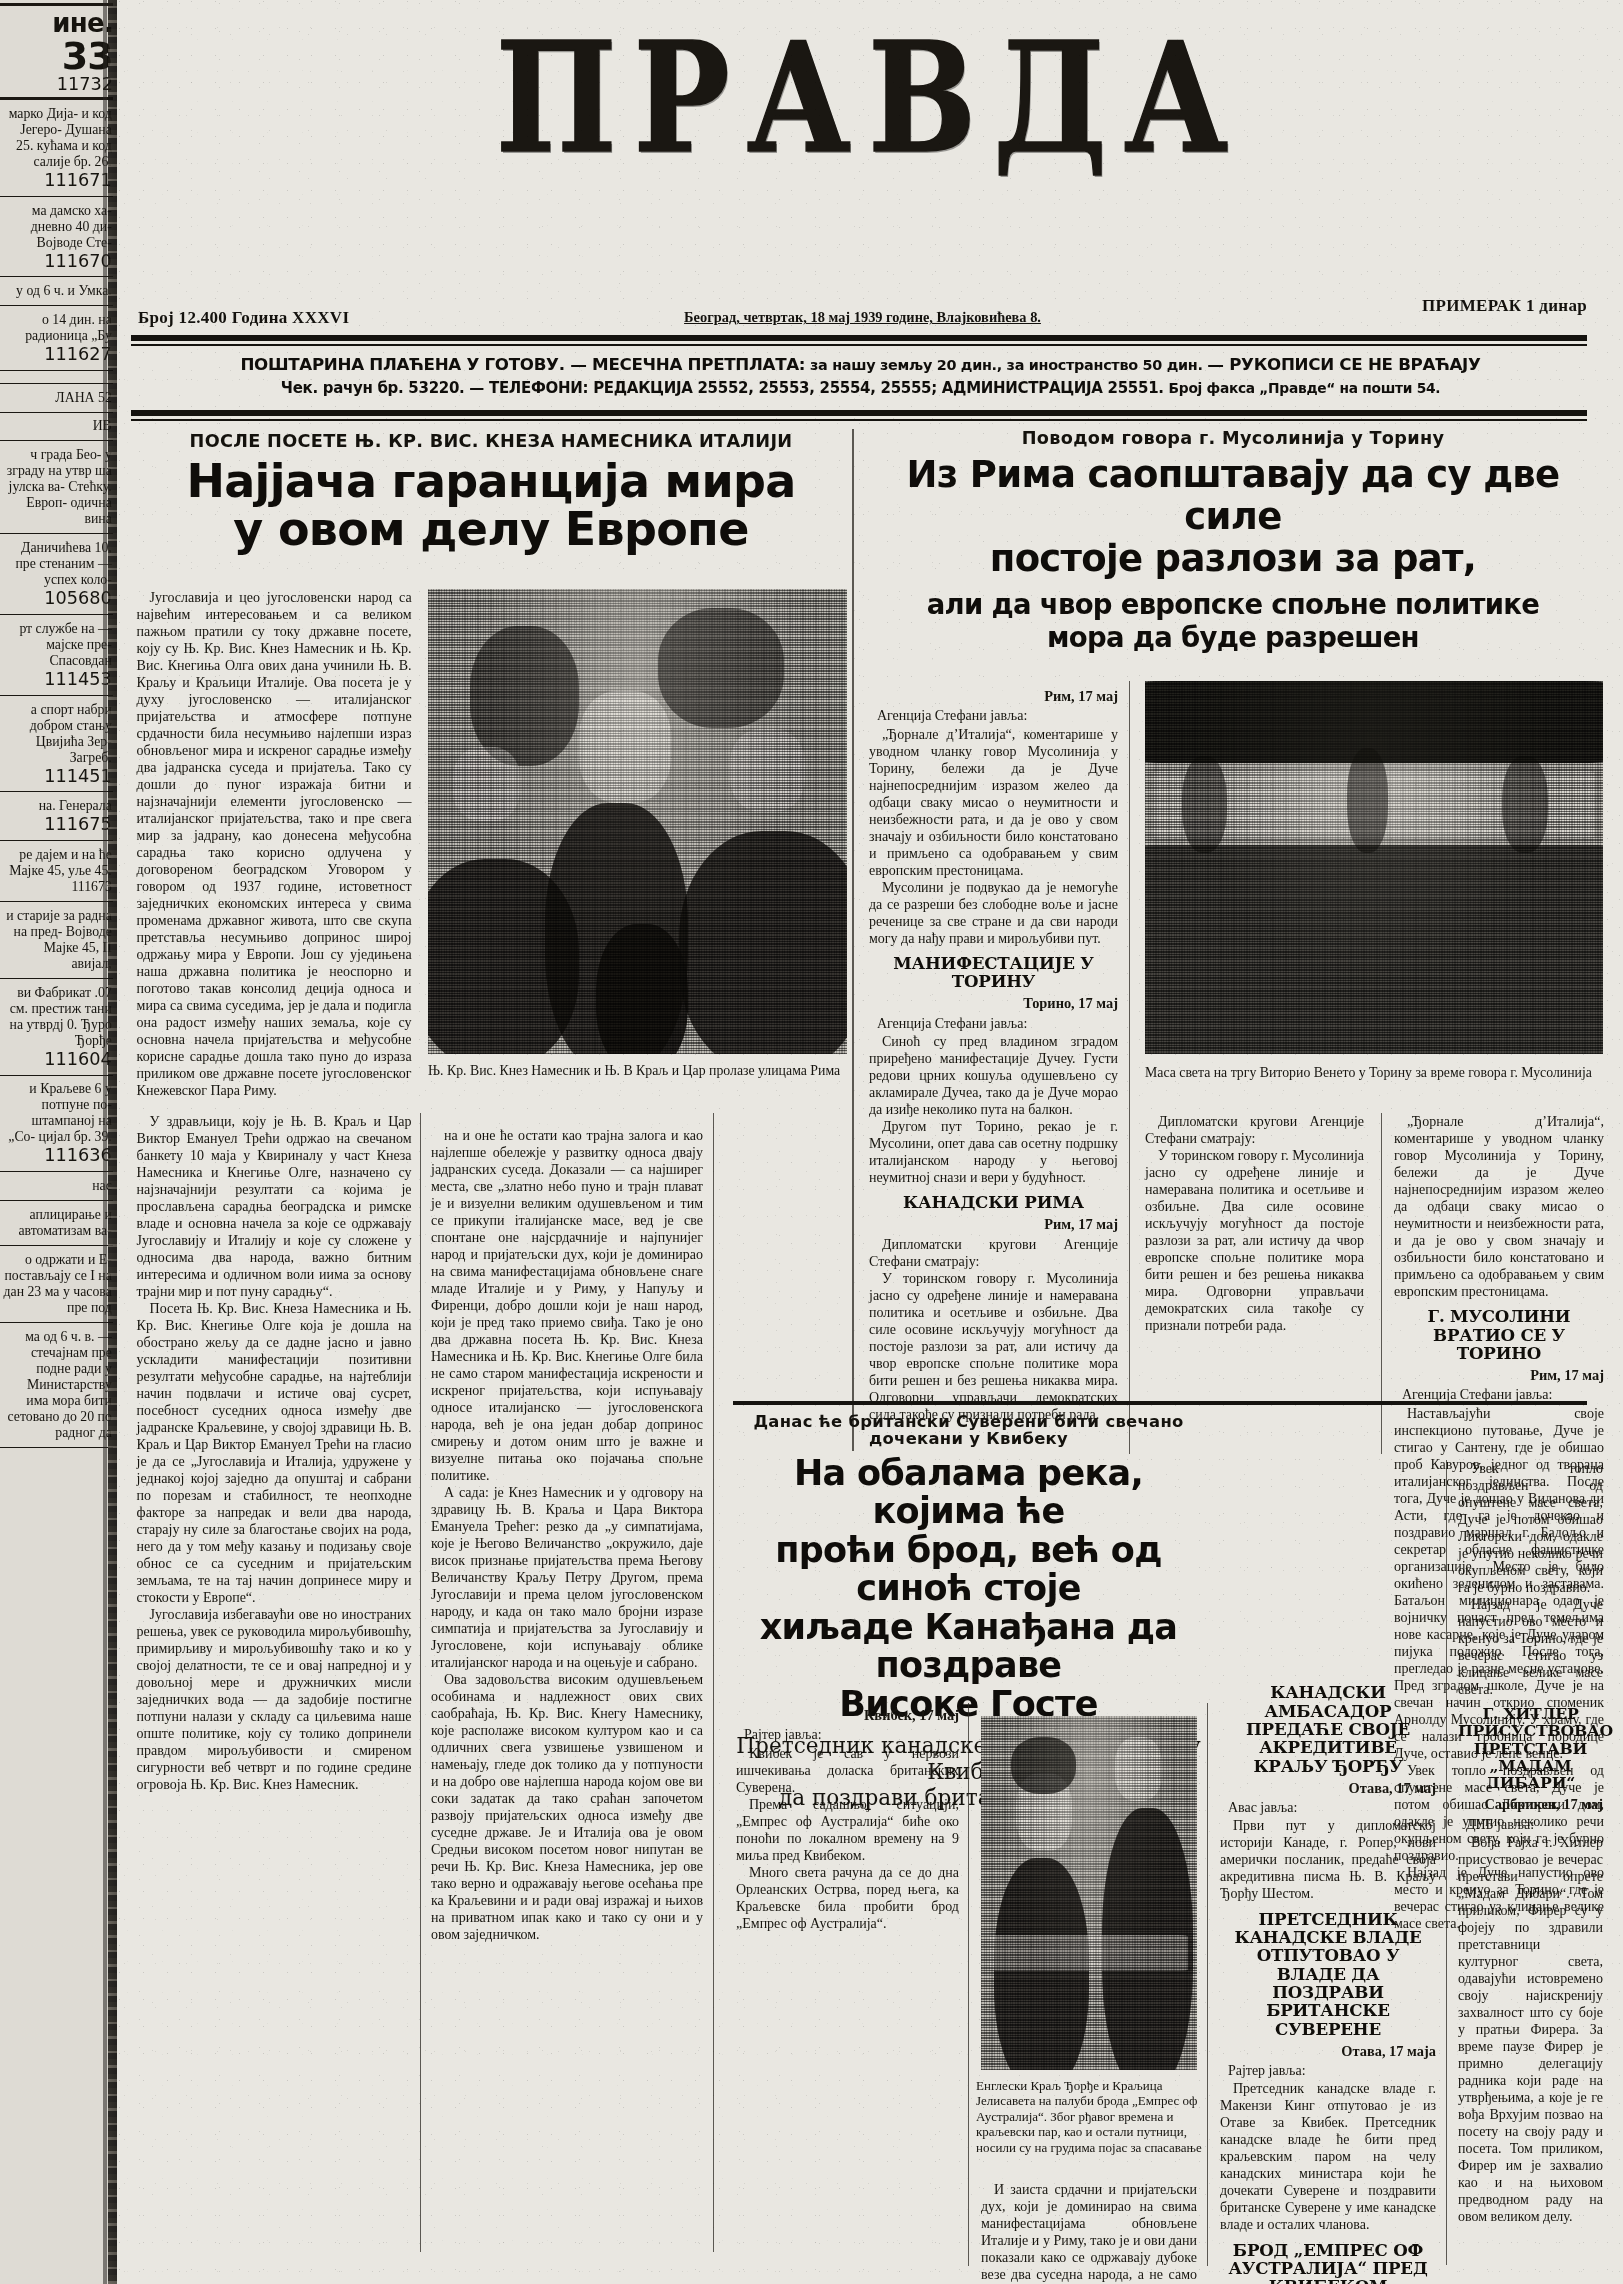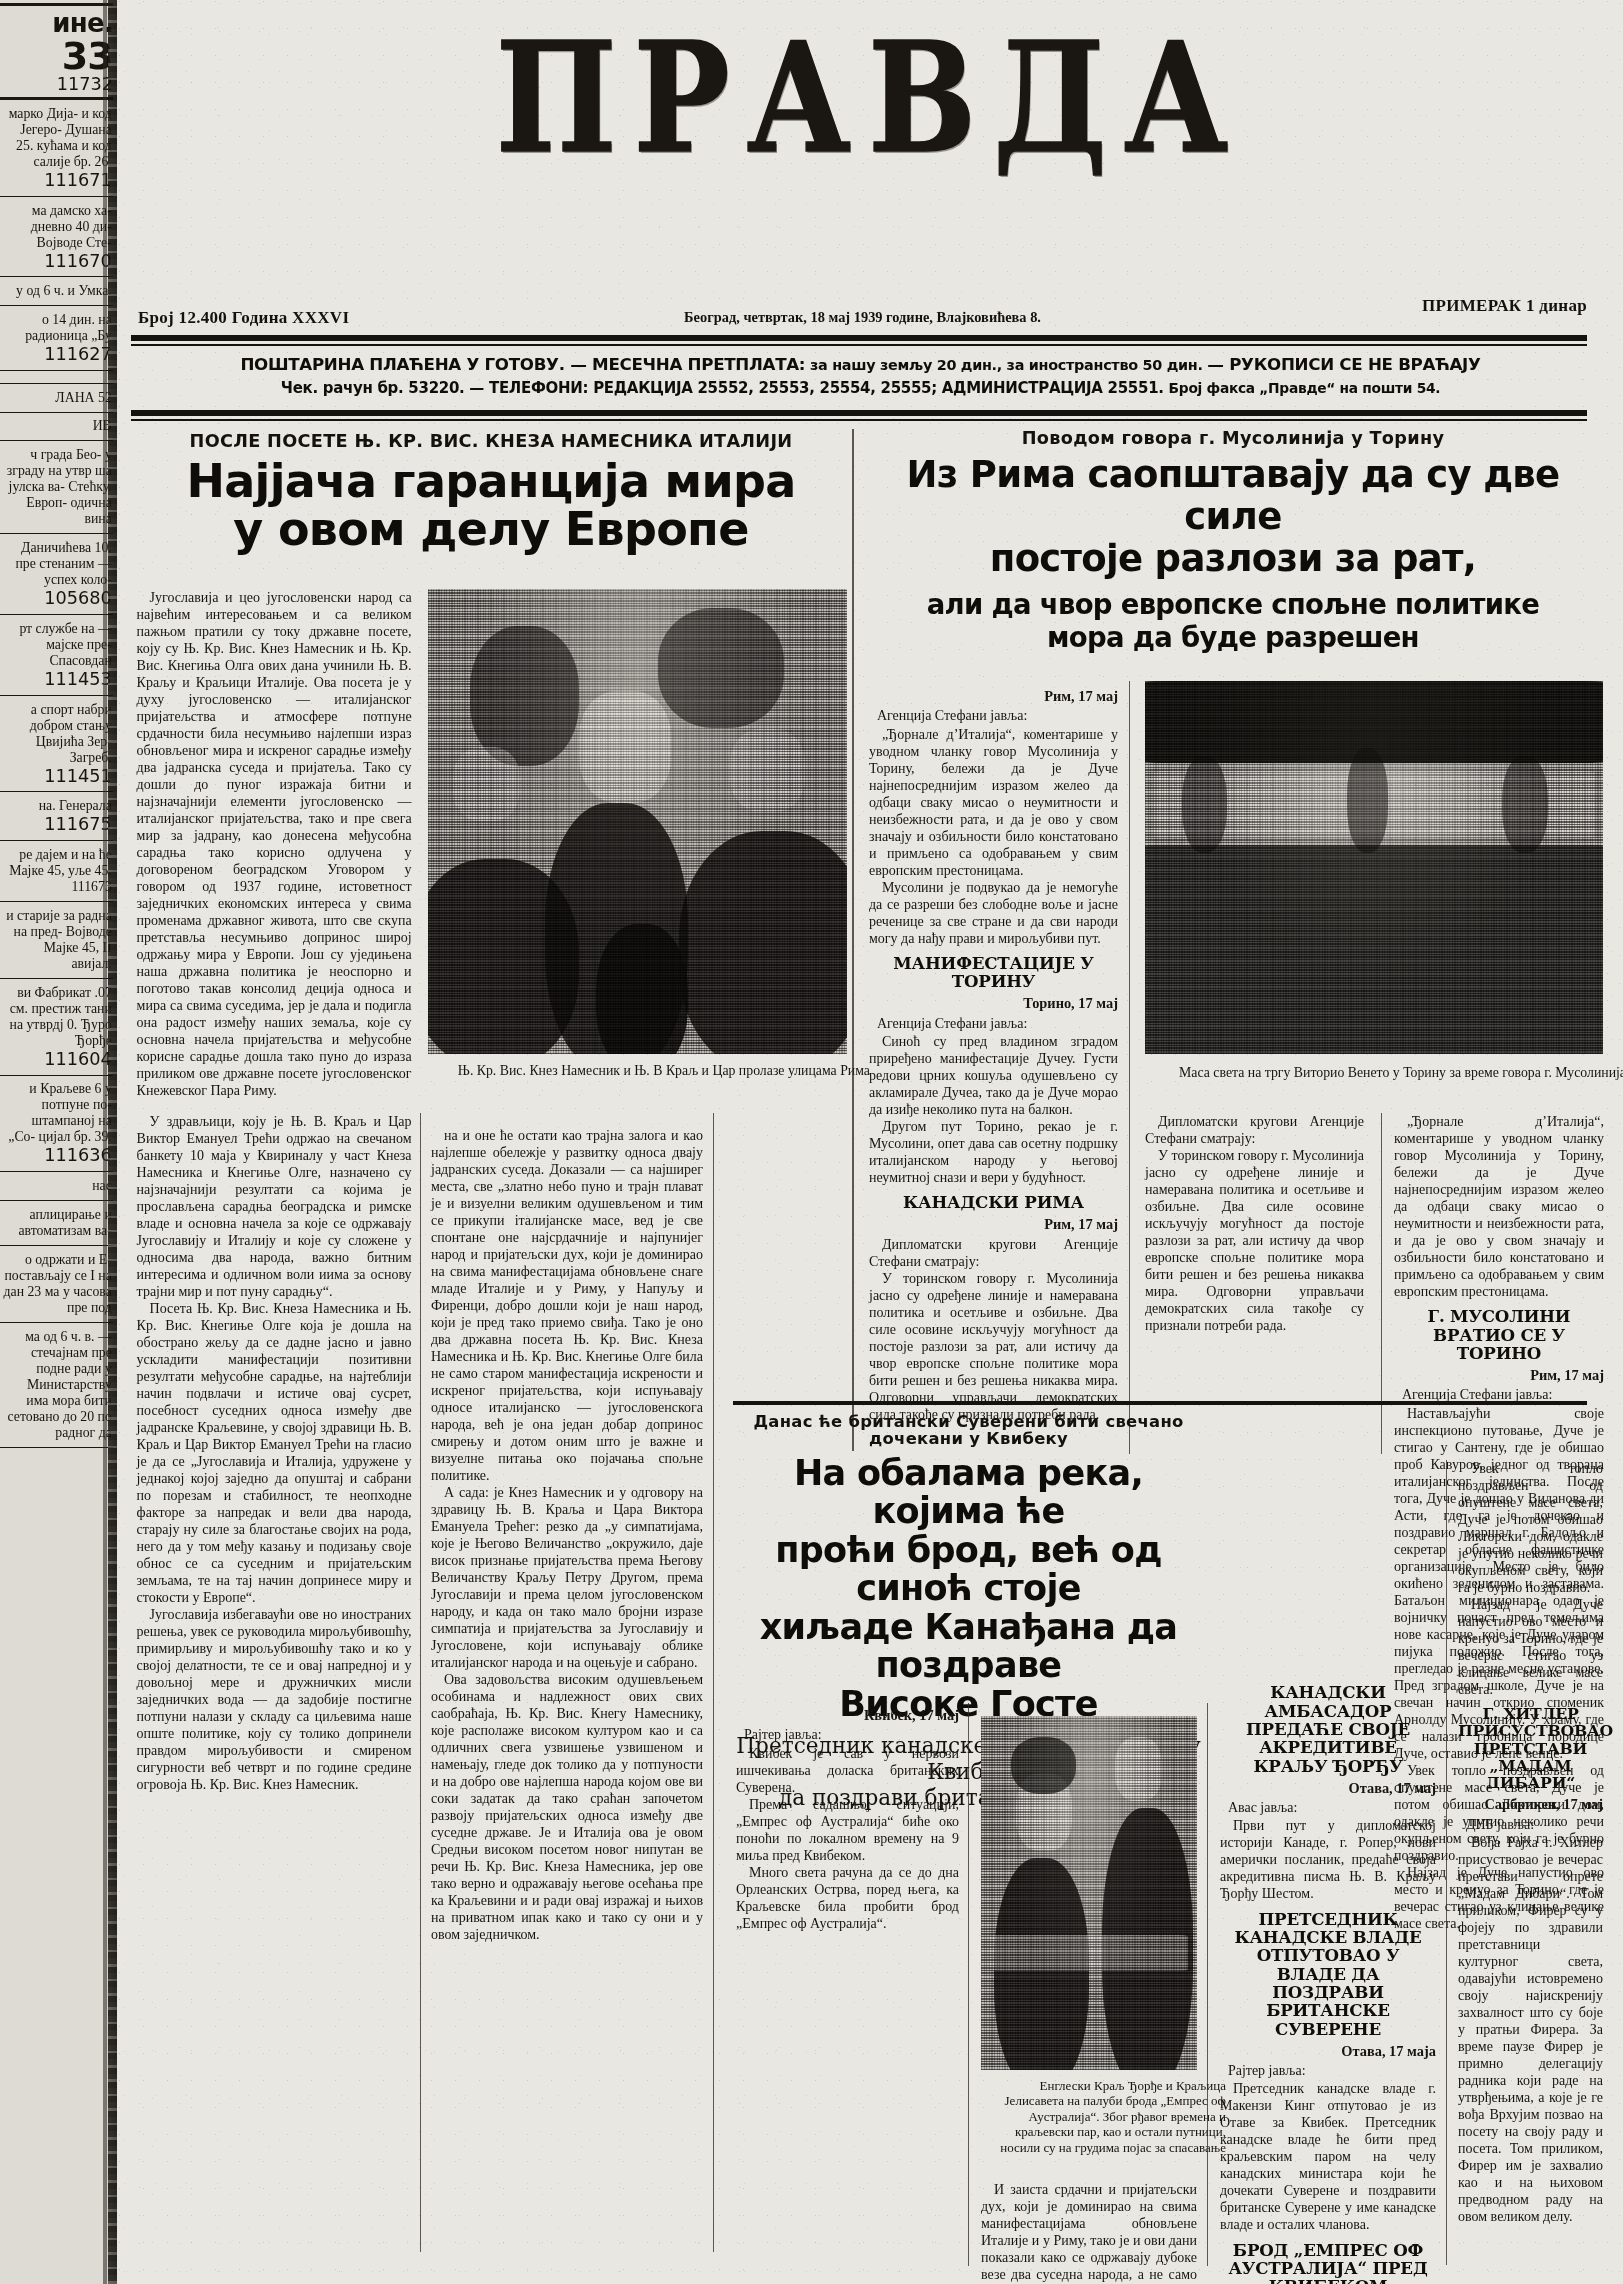--- a/index.html
+++ b/index.html
@@ -54,21 +54,21 @@
     font-family:"DejaVu Serif",serif;font-weight:bold;
     font-size:128px;letter-spacing:17px;line-height:1;
     color:#1a1712;
     -webkit-text-stroke:1.3px #1a1712;
     transform:scaleY(1.18);
     text-shadow:1.3px 1.3px 0 rgba(0,0,0,.35);
   }
   .dateline{position:absolute;left:138px;right:39px;top:306px;
     font-size:17px;color:#14120e;height:22px;}
   .dateline .issue{position:absolute;left:0;top:0;font-weight:bold;letter-spacing:0.3px;}
-  .dateline .place{position:absolute;left:50%;top:-2.6px;transform:translateX(-50%);white-space:nowrap;}
+  .dateline .place{position:absolute;left:50%;top:-2.6px;transform:translateX(-50%);white-space:nowrap;text-decoration:underline;}
   .dateline .price{position:absolute;right:0;top:-11.8px;font-weight:bold;letter-spacing:0.3px;}
 
   .rule-thick{position:absolute;left:131px;right:37px;height:5.9px;background:#15130f;}
   .rule-thin{position:absolute;left:131px;right:37px;height:2px;background:#15130f;}
 
   .postal{position:absolute;left:134px;right:37px;top:341px;text-align:center;color:#100e0b;}
   .postal .l1{font-family:"DejaVu Sans",sans-serif;font-weight:bold;font-size:16.7px;letter-spacing:-0.3px;}
   .postal .l1 .lite{font-weight:bold;font-size:14.4px;}
   .postal .l2{font-family:"DejaVu Sans",sans-serif;font-weight:bold;font-size:15px;margin-top:4.6px;letter-spacing:-0.3px;}
   .postal .l2 .lite{font-size:13.8px;}
@@ -81,21 +81,21 @@
     text-align:center;letter-spacing:-0.7px;}
   .subhl{font-family:"DejaVu Serif",serif;font-size:21.6px;text-align:center;
     color:#14120d;line-height:1.22;}
   .body{font-size:14px;line-height:1.215;text-align:justify;color:#17150f;
     hyphens:auto;font-family:"Liberation Serif",serif;}
   .body p{margin:0;text-indent:13px;}
   .place{font-weight:bold;text-align:right;display:block;margin:3.9px 0 2px;font-size:14.4px;}
   .agency{display:block;margin-bottom:1.3px;text-indent:7.9px;}
   .shead{font-family:"DejaVu Serif",serif;font-weight:bold;font-size:16.7px;
     text-align:center;line-height:1.1;margin:7.2px 0 4.6px;color:#100e0a;letter-spacing:-0.2px;}
-  .cap{font-size:13.8px;text-align:right;line-height:1.2;color:#16140f;margin-top:4.6px;margin-left:23px;}
+  .cap{font-size:13.8px;text-align:left;line-height:1.2;color:#16140f;margin-top:4.6px;}
   .vrule{position:absolute;top:0;bottom:0;width:1.3px;background:#2b2822;opacity:.75;}
 
   .photo{background:#bcb9b2;position:relative;overflow:hidden;}
   .photo .hz{position:absolute;inset:0;
     background:
       radial-gradient(ellipse at 50% 18%, rgba(255,255,255,.55), transparent 55%),
       repeating-linear-gradient(0deg, rgba(0,0,0,.55) 0 1.3px, rgba(255,255,255,.18) 1.3px 2.6px),
       repeating-linear-gradient(90deg, rgba(0,0,0,.30) 0 1.3px, rgba(255,255,255,.10) 1.3px 2.6px);
     mix-blend-mode:multiply;}
   .photo .shapes{position:absolute;inset:0;}

